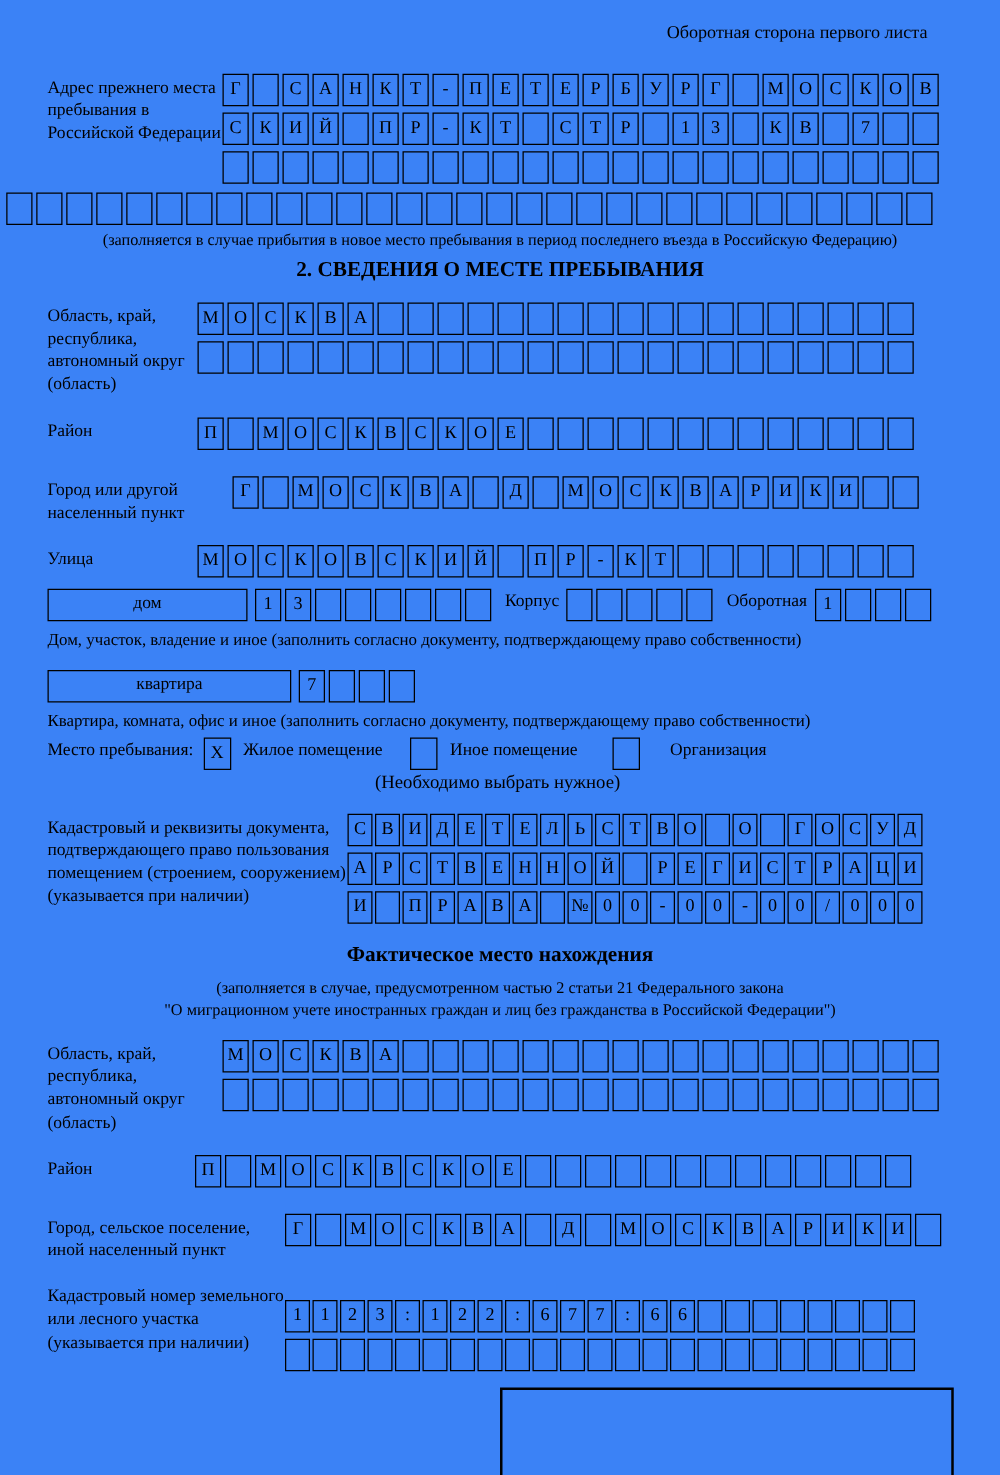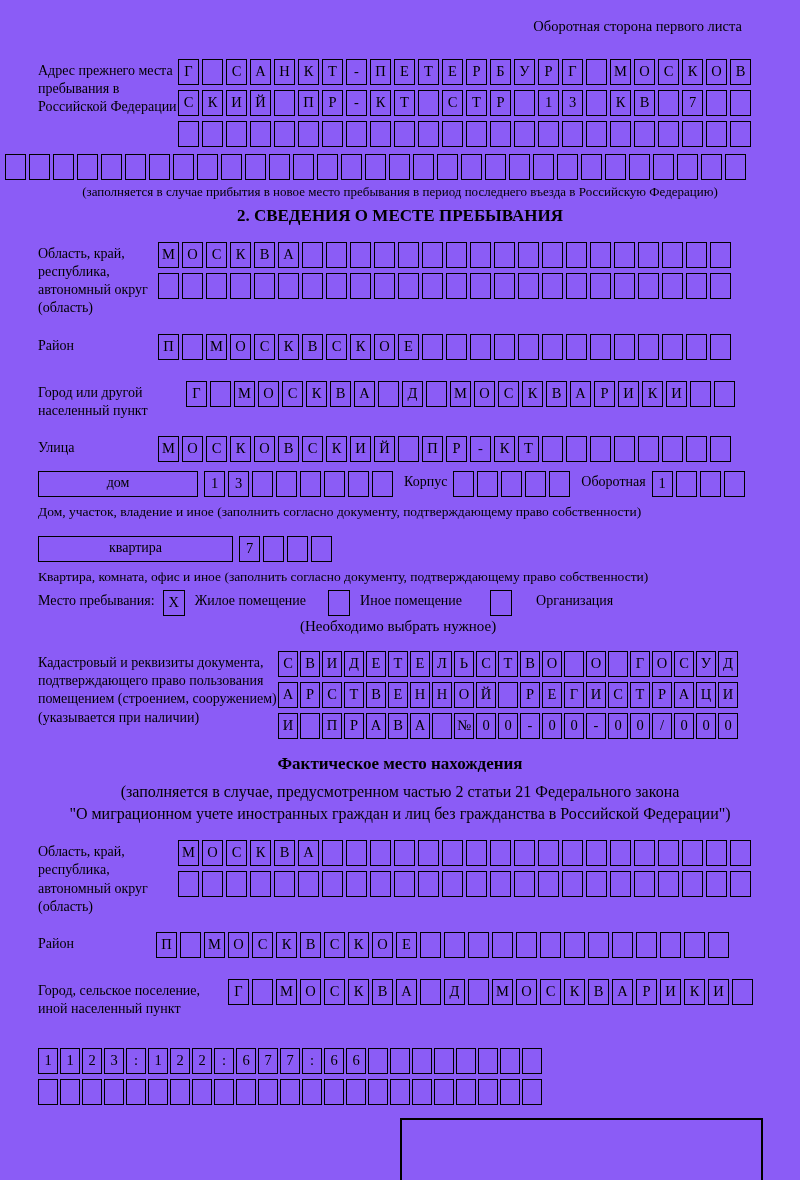--- a/index.html
+++ b/index.html
@@ -1,16 +1,16 @@
 <!DOCTYPE html>
 <html><head>
 <meta charset="utf-8">
 <style>
   html,body{margin:0;padding:0;background:#fff;}
-  .page{position:relative;width:800px;height:1180px;background:#8b5cf6;overflow:hidden;
+  .page{position:relative;width:800px;height:1180px;background:#3b82f6;overflow:hidden;
         font-family:"Liberation Serif","DejaVu Serif",serif;color:#000;font-size:14px;}
   .hdr{text-align:right;padding:18px 58px 0 0;font-size:14.5px;}
   
   .cellrow{white-space:nowrap;height:29px;margin-bottom:2px;}
   .cell{display:inline-block;box-sizing:border-box;width:21px;height:26px;border:1.7px solid #000;
         margin-right:3px;text-align:center;line-height:22px;font-size:14.5px;vertical-align:top;}
   .tight .cell{width:20px;margin-right:2px;}
   .frow{display:flex;align-items:flex-start;margin:16px 0 2px 38px;}
   .lbl{flex:none;line-height:1.3;padding-top:3px;}
   .w120{width:120px;} .w140{width:140px;} .w118{width:118px;} .w130{width:130px;}
@@ -24,21 +24,21 @@
   .dom-box{width:160px;margin-right:6px;}
   .kv-box{width:195px;margin-right:6px;}
   .inline-lbl{padding:3px 6px 0 8px;flex:none;}
   .cap{font-size:13.5px;margin:1px 0 5px 38px;}
   .stayrow{display:flex;align-items:flex-start;margin:4px 0 2px 38px;}
   .cbox{display:inline-block;box-sizing:border-box;width:22px;height:26px;border:1.7px solid #000;
         text-align:center;line-height:22px;font-size:14.5px;margin:0 10px 0 8px;flex:none;}
   .staylbl{padding-top:3px;flex:none;}
   .gap1{width:14px;flex:none;} .gap2{width:20px;flex:none;}
   .stay-note{font-size:15px;margin:0 0 6px 300px;}
-  .fact-note{font-size:16px;text-align:center;line-height:1.35;margin:0 10px;}
+  .fact-note{font-size:13px;text-align:center;line-height:1.35;margin:0 10px;}
   .stamp{margin:8px 0 0 400px;width:363px;height:175px;border:2px solid #000;box-sizing:border-box;}
   .stamp-cap{margin:4px 0 0 393px;width:378px;text-align:center;font-size:13.5px;line-height:1.35;}
 </style>
 </head>
 <body>
 
 <div class="page">
 
   <div class="hdr">Оборотная сторона первого листа</div>
 
@@ -133,20 +133,21 @@
     <div class="lbl w118">Район</div>
     <div class="cellrow"><span class="cell">П</span><span class="cell"></span><span class="cell">М</span><span class="cell">О</span><span class="cell">С</span><span class="cell">К</span><span class="cell">В</span><span class="cell">С</span><span class="cell">К</span><span class="cell">О</span><span class="cell">Е</span><span class="cell"></span><span class="cell"></span><span class="cell"></span><span class="cell"></span><span class="cell"></span><span class="cell"></span><span class="cell"></span><span class="cell"></span><span class="cell"></span><span class="cell"></span><span class="cell"></span><span class="cell"></span><span class="cell"></span></div>
   </div>
 
   <div class="frow">
     <div class="lbl w190">Город, сельское поселение, иной населенный пункт</div>
     <div class="cellrow"><span class="cell">Г</span><span class="cell"></span><span class="cell">М</span><span class="cell">О</span><span class="cell">С</span><span class="cell">К</span><span class="cell">В</span><span class="cell">А</span><span class="cell"></span><span class="cell">Д</span><span class="cell"></span><span class="cell">М</span><span class="cell">О</span><span class="cell">С</span><span class="cell">К</span><span class="cell">В</span><span class="cell">А</span><span class="cell">Р</span><span class="cell">И</span><span class="cell">К</span><span class="cell">И</span><span class="cell"></span></div>
   </div>
 
   <div class="frow">
+    <div class="lbl w190">Кадастровый номер земельного или лесного участка (указывается при наличии)</div>
     <div class="tight" style="padding-top:14px;">
       <div class="cellrow"><span class="cell">1</span><span class="cell">1</span><span class="cell">2</span><span class="cell">3</span><span class="cell">:</span><span class="cell">1</span><span class="cell">2</span><span class="cell">2</span><span class="cell">:</span><span class="cell">6</span><span class="cell">7</span><span class="cell">7</span><span class="cell">:</span><span class="cell">6</span><span class="cell">6</span><span class="cell"></span><span class="cell"></span><span class="cell"></span><span class="cell"></span><span class="cell"></span><span class="cell"></span><span class="cell"></span><span class="cell"></span></div>
       <div class="cellrow"><span class="cell"></span><span class="cell"></span><span class="cell"></span><span class="cell"></span><span class="cell"></span><span class="cell"></span><span class="cell"></span><span class="cell"></span><span class="cell"></span><span class="cell"></span><span class="cell"></span><span class="cell"></span><span class="cell"></span><span class="cell"></span><span class="cell"></span><span class="cell"></span><span class="cell"></span><span class="cell"></span><span class="cell"></span><span class="cell"></span><span class="cell"></span><span class="cell"></span><span class="cell"></span></div>
     </div>
   </div>
 
   <div class="stamp"></div>
   <div class="stamp-cap">Отметка о подтверждении выполнения принимающей стороной и иностранным гражданином или лицом без гражданства действий, необходимых для его постановки на учет по месту пребывания</div>
 
 </div>

